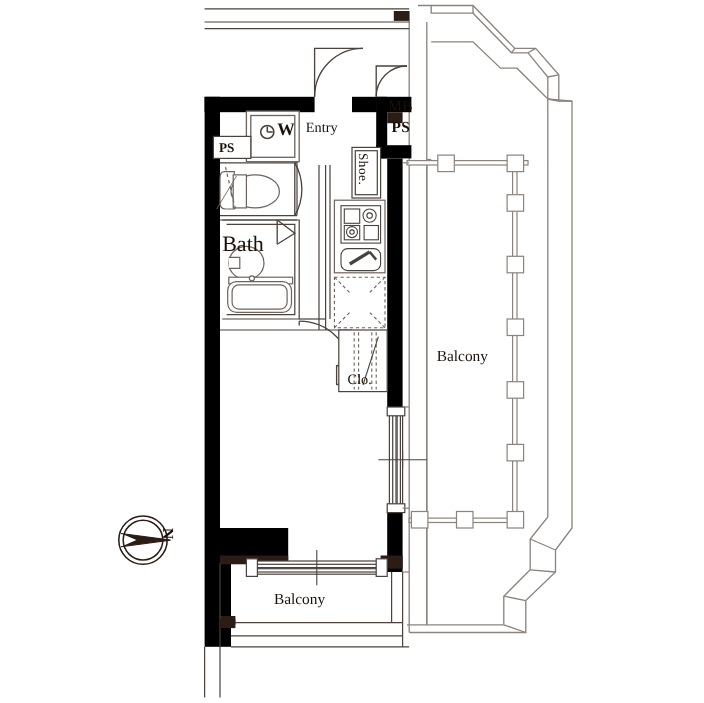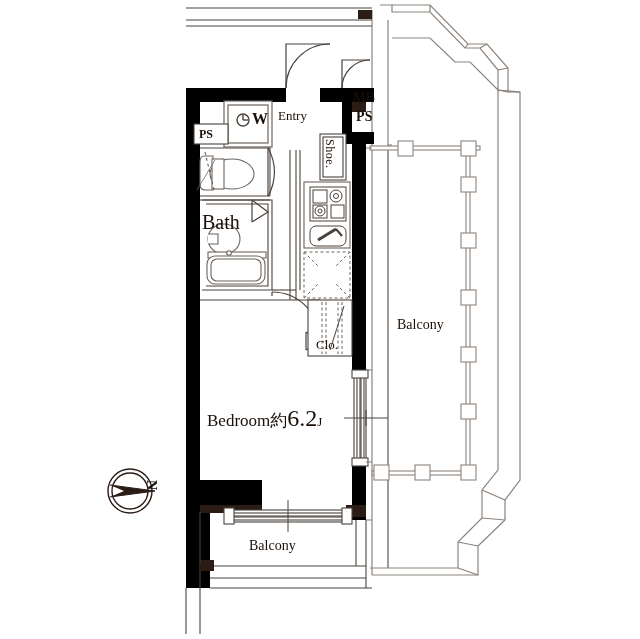--- a/index.html
+++ b/index.html
@@ -321,23 +321,20 @@
   <div class="lbl lbl-mbps1">MB</div>
   <div class="lbl lbl-mbps2">PS</div>
   <div class="lbl lbl-ps">PS</div>
   <div class="lbl lbl-w">W</div>
   <div class="lbl lbl-bath">Bath</div>
   <div class="lbl lbl-shoe">Shoe.</div>
   <div class="lbl lbl-clo">Clo.</div>
   <div class="lbl lbl-balcony-r">Balcony</div>
   <div class="lbl lbl-balcony-b">Balcony</div>
 
-  <div class="lbl lbl-bedroom">
-    <span>Bedroom</span><span class="jp">約</span><span class="num">6.2</span><span class="jsuf">J</span>
-  </div>
 
   <svg style="position:absolute;left:236px;top:113px;width:14px;height:14px">
     <circle cx="7" cy="7" r="6" fill="none" stroke="#4a423c" stroke-width="1.4"></circle>
     <path d="M7,7 L12,7" stroke="#4a423c" stroke-width="1.4"></path>
     <path d="M7,7 L7,2" stroke="#4a423c" stroke-width="1.4"></path>
   </svg>
 
   <div class="lbl lbl-north">N</div>
 
 </div>

